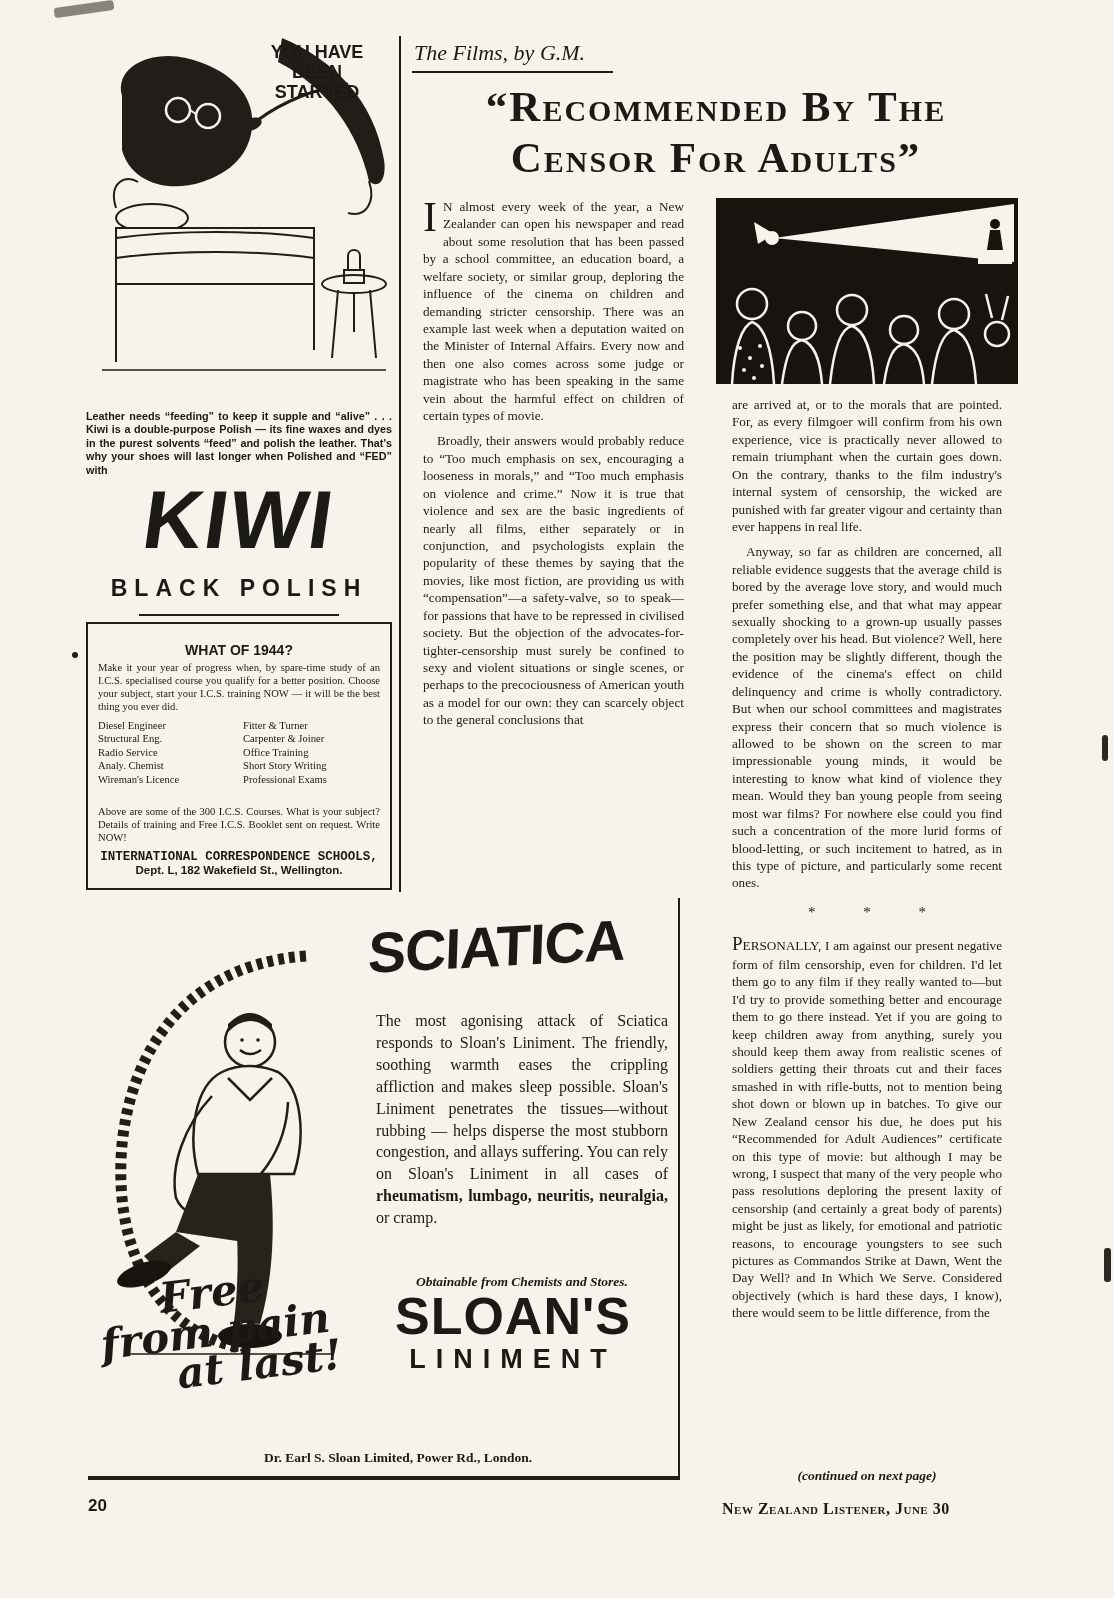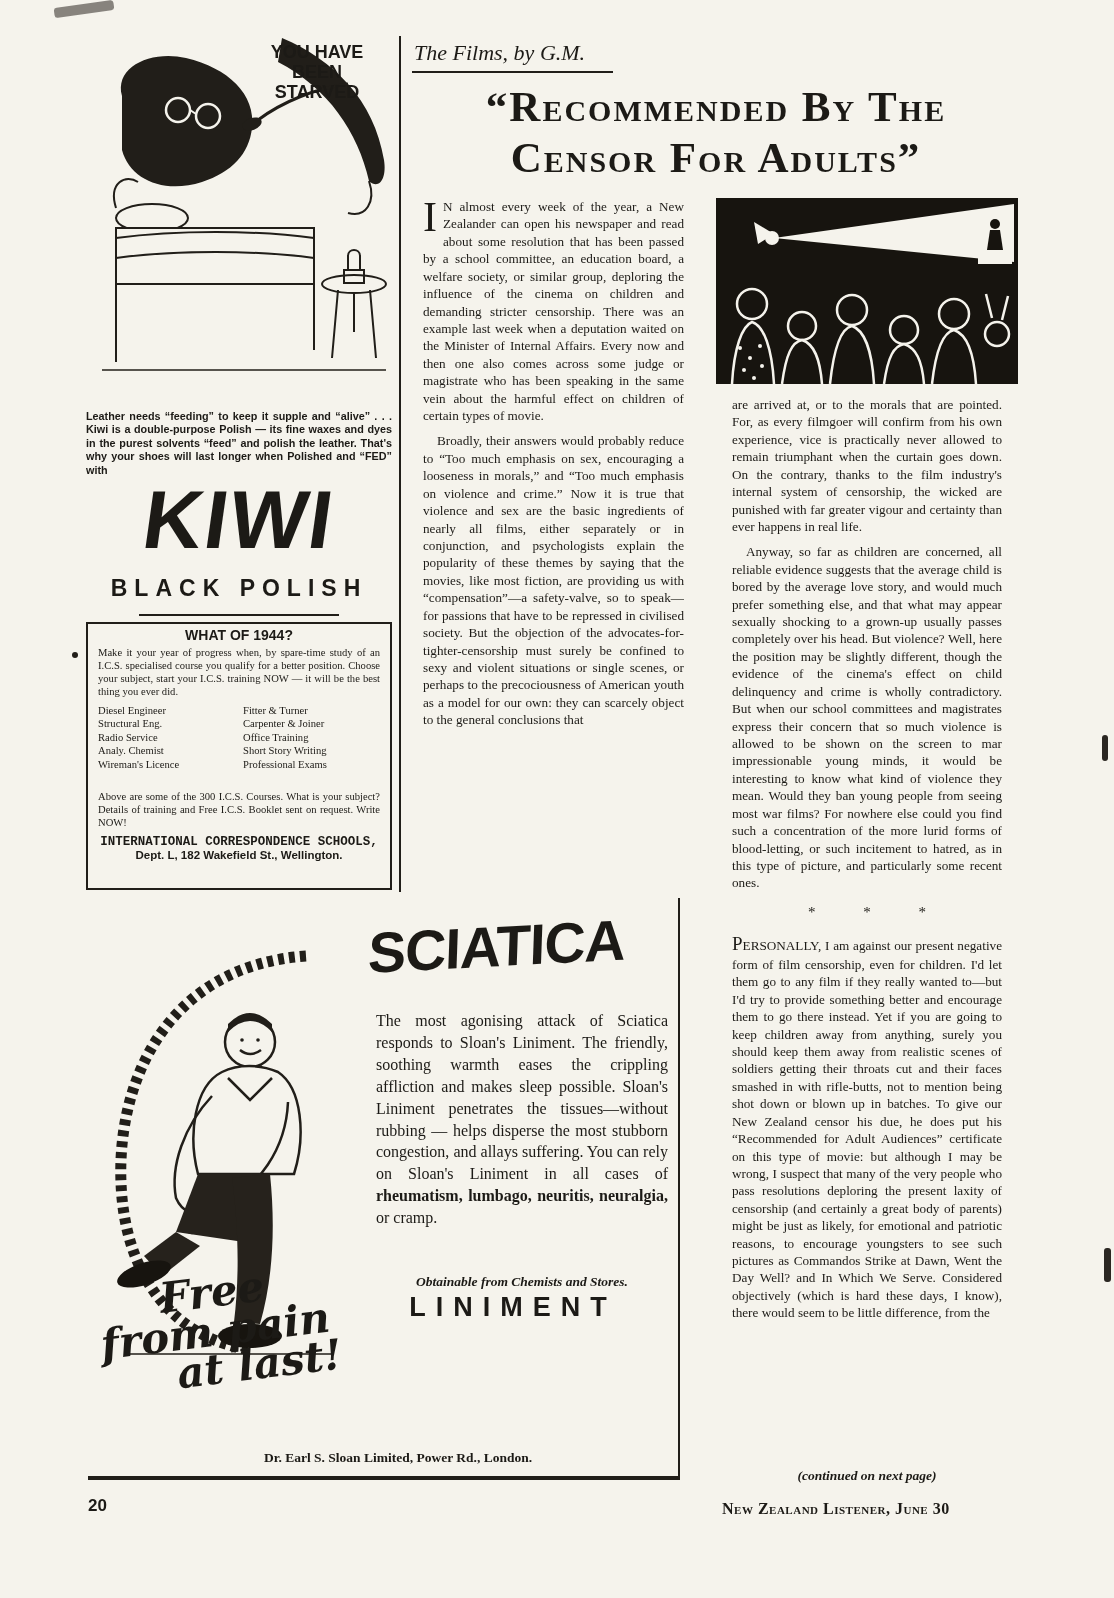--- a/index.html
+++ b/index.html
@@ -35,21 +35,21 @@
     text-align:center; font-family:"Liberation Sans", sans-serif; font-weight:800;
     font-size:23px; letter-spacing:7px; margin-top:16px;
   }
   .kiwi-rule { width:200px; height:2px; background:#211e19; margin:12px auto 0; }
 
   .bullet-dot { position:absolute; left:72px; top:652px; width:6px; height:6px; border-radius:50%; background:#211e19; }
 
   
   .ics {
     position:absolute; left:86px; top:622px; width:306px; height:268px;
-    border:2px solid #211e19; box-sizing:border-box; padding:3px 10px 6px;
+    border:2px solid #211e19; box-sizing:border-box; padding:18px 10px 6px;
   }
   .ics-title { text-align:center; font-family:"Liberation Sans", sans-serif; font-weight:700; font-size:14px; margin-bottom:4px; }
   .ics-intro, .ics-outro { margin:0; font-size:10.6px; line-height:1.22; text-align:justify; }
   .ics-cols { display:flex; gap:8px; margin:5px 0 20px; }
   .ics-col { flex:1; font-size:10.6px; line-height:1.28; }
   .ics-name { text-align:center; font-family:Liberation Mono, monospace; font-weight:700; font-size:12.5px; margin-top:5px; }
   .ics-addr { text-align:center; font-family:"Liberation Sans", sans-serif; font-weight:700; font-size:11.5px; }
 
   
   .kicker {
@@ -265,20 +265,21 @@
 
     <div class="sloan-obtain">Obtainable from Chemists and Stores.</div>
 
     <div class="free-script">
       <span class="l1">Free</span>
       <span class="l2">from pain</span>
       <span class="l3">at last!</span>
     </div>
 
     <div class="sloan-brandblock">
+      <div class="sloan-brand">SLOAN'S</div>
       <div class="sloan-liniment">LINIMENT</div>
     </div>
 
     <div class="sloan-footer">Dr. Earl S. Sloan Limited, Power Rd., London.</div>
   </section>
 
   <div class="page-num">20</div>
   <div class="journal-line">New Zealand Listener, June 30</div>
 
 </div>

